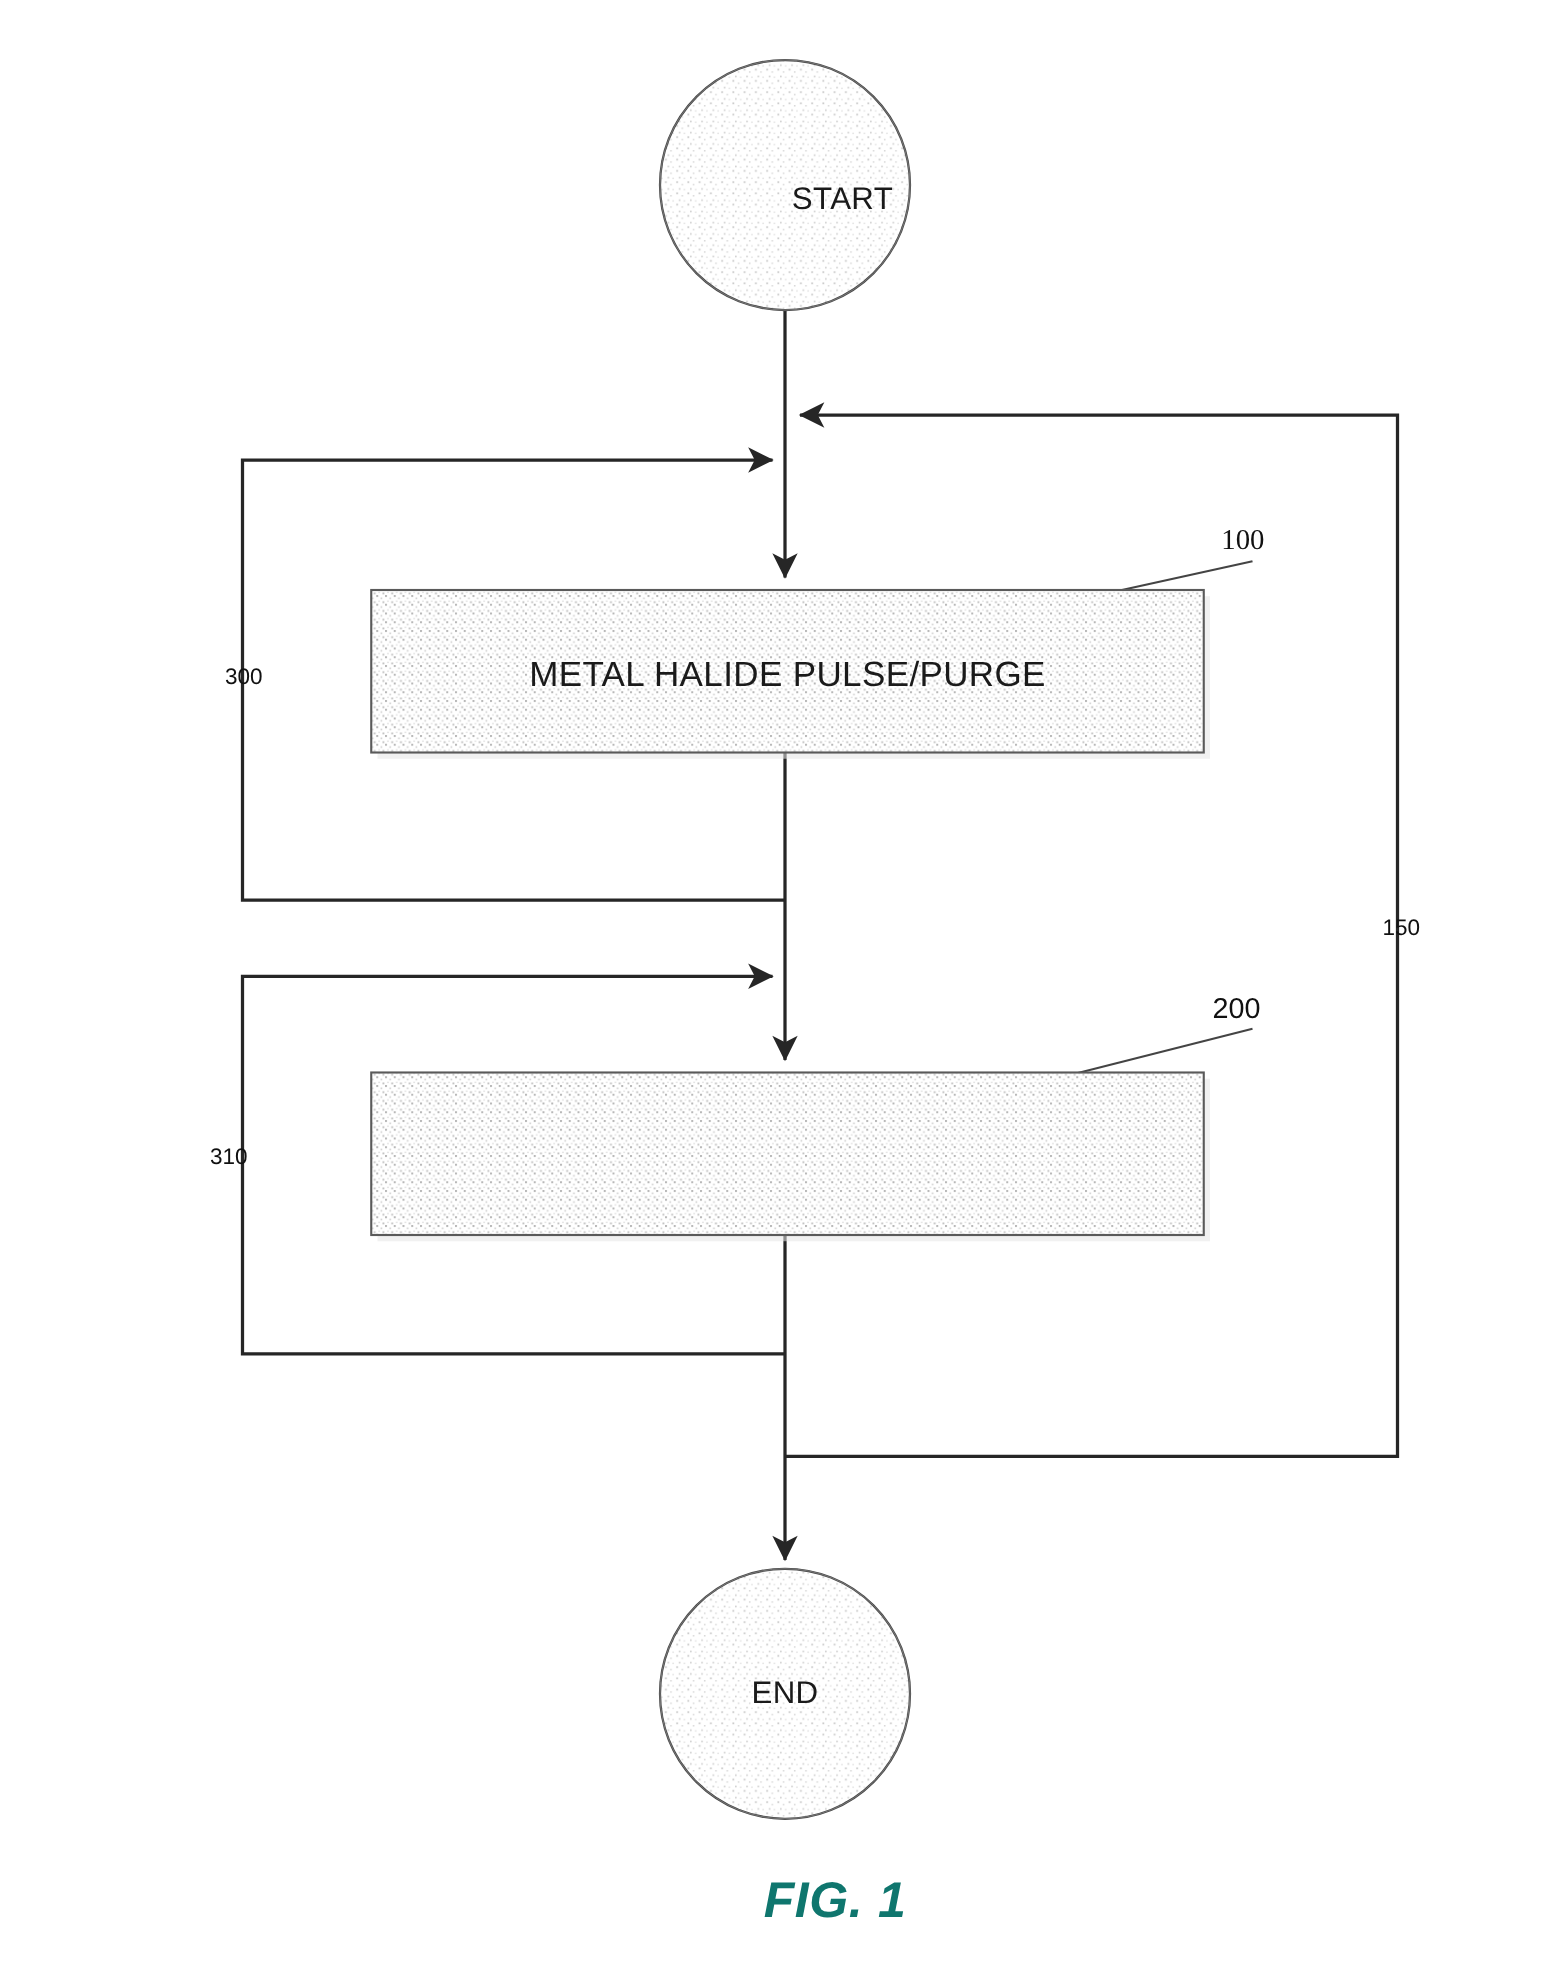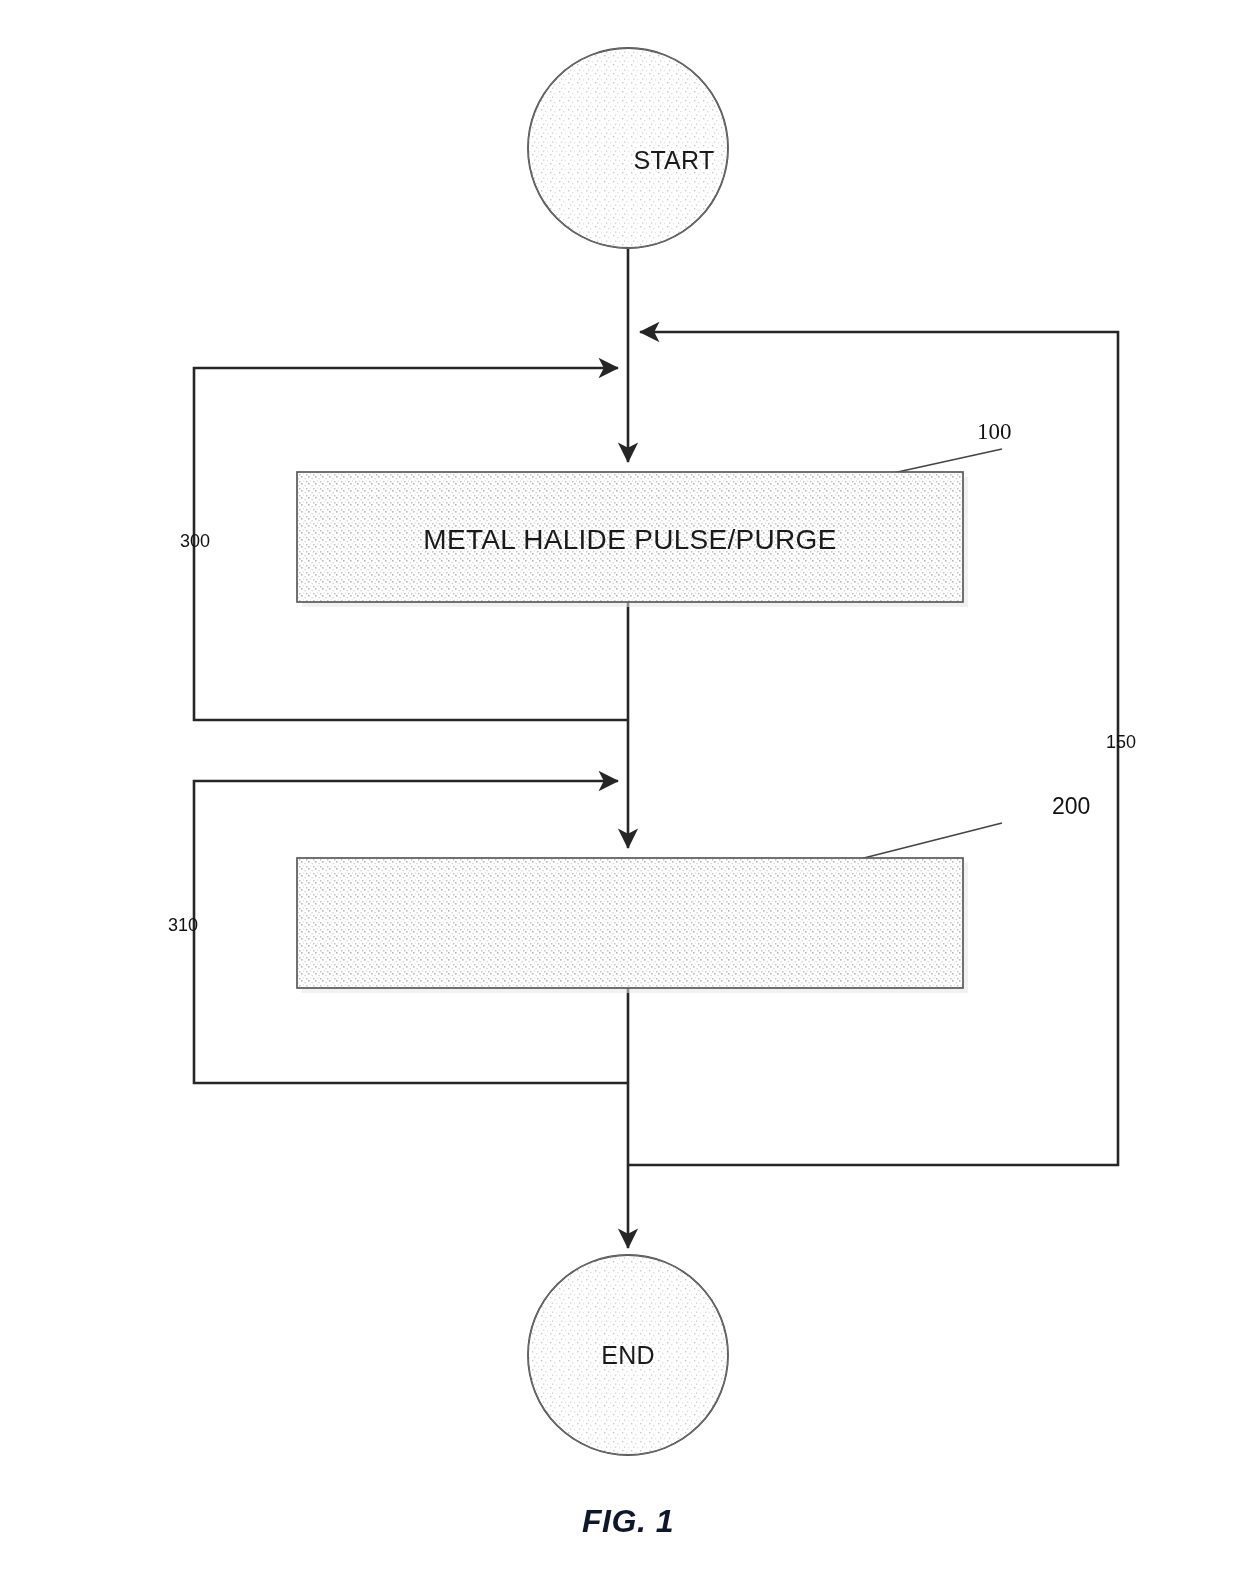--- a/index.html
+++ b/index.html
@@ -48,24 +48,25 @@
     color: #111111;
     white-space: nowrap;
   }
   .ref-big { font-size: 23px; }
   .ref-small { font-size: 18px; }
   .fig-caption {
     position: absolute;
     font-family: "Liberation Sans", sans-serif;
     font-weight: bold;
     font-style: italic;
-    font-size: 32px;
-    color: #0f172a;
+    font-size: 40px;
+    color: #0f766e;
     transform: translate(-50%, -50%);
     letter-spacing: 0.5px;
+    margin-left: 40px;
   }
 </style>
 </head>
 <body>
 
 <div id="figure-root">
 
   <svg id="flow-svg" viewBox="0 0 1240 1585">
     <defs>
 
@@ -144,21 +145,21 @@
 
   <div class="node-label terminator-label" style="left:628px; top:160px;margin-left:46px;">START</div>
 
   <div class="node-label process-label" style="left:630px; top:540px;">METAL HALIDE PULSE/PURGE</div>
 
 
   <div class="node-label terminator-label" style="left:628px; top:1355px;">END</div>
 
   <div class="ref-number ref-big" style="left:977px; top:419px;font-family:Liberation Serif, serif;">100</div>
 
-  <div class="ref-number ref-big" style="left:1052px; top:793px;">200</div>
+  <div class="ref-number ref-big" style="left:970px; top:793px;">200</div>
 
   <div class="ref-number ref-small" style="left:180px; top:531px;">300</div>
 
   <div class="ref-number ref-small" style="left:168px; top:915px;">310</div>
 
   <div class="ref-number ref-small" style="left:1106px; top:732px;">150</div>
 
   <div class="fig-caption" style="left:628px; top:1521px;">FIG. 1</div>
 
 </div>

